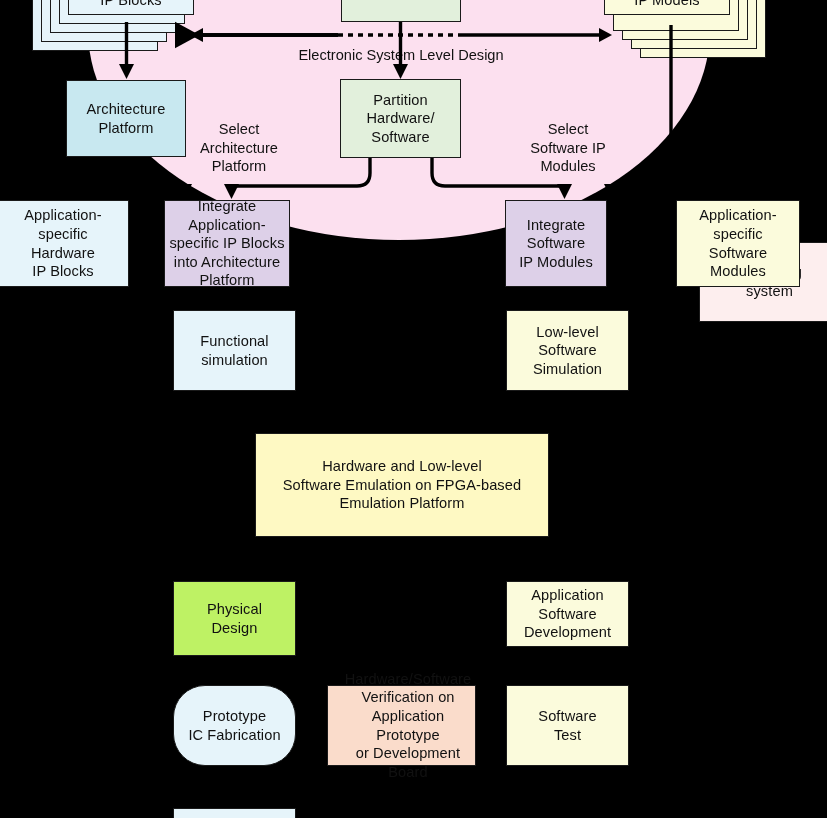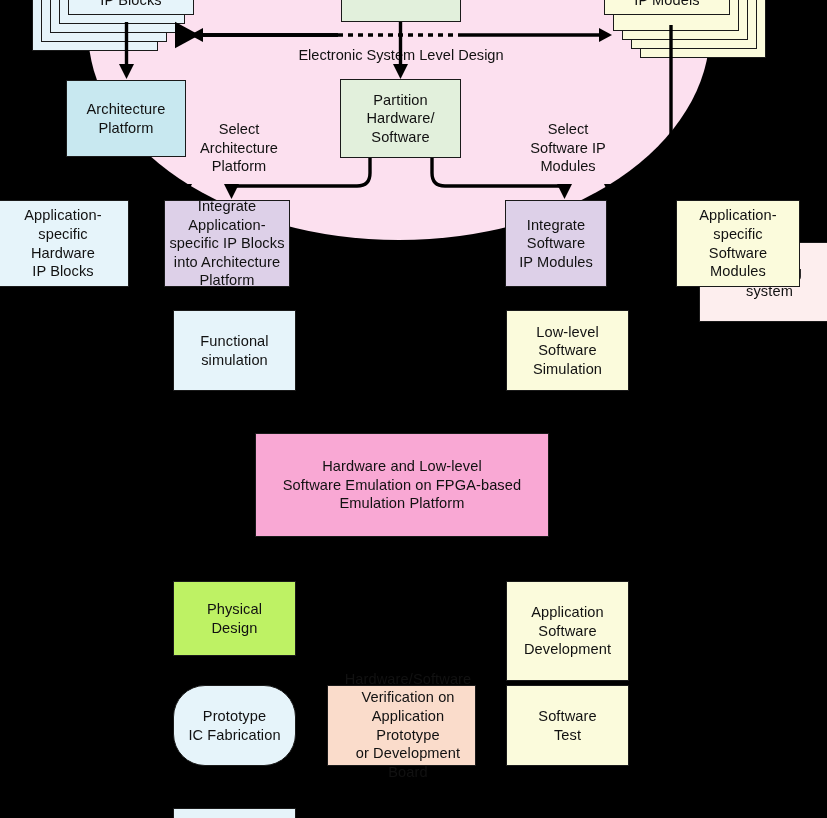--- a/index.html
+++ b/index.html
@@ -109,28 +109,28 @@
 Software
 Modules</div>
 
   <div class="node" style="left:173px;top:310px;width:123px;height:81px;background:#e6f4fa;">Functional
 simulation</div>
 
   <div class="node" style="left:506px;top:310px;width:123px;height:81px;background:#fbfbdc;">Low-level
 Software
 Simulation</div>
 
-  <div class="node" style="left:255px;top:433px;width:294px;height:104px;background:#f9a8d4;">Hardware and Low-level
+  <div class="node" style="left:255px;top:433px;width:294px;height:104px;background:#fef9c3;">Hardware and Low-level
 Software Emulation on FPGA-based
 Emulation Platform</div>
 
   <div class="node" style="left:173px;top:581px;width:123px;height:75px;background:#bef264;">Physical
 Design</div>
 
-  <div class="node" style="left:506px;top:581px;width:123px;height:100px;background:#fbfbdc;">Application
+  <div class="node" style="left:506px;top:581px;width:123px;height:66px;background:#fbfbdc;">Application
 Software
 Development</div>
 
   <div class="node" style="left:173px;top:685px;width:123px;height:81px;background:#e6f4fa;border-radius:32px;">Prototype
 IC Fabrication</div>
 
   <div class="node" style="left:327px;top:685px;width:149px;height:81px;background:#fadccb;padding-left:16px;">Hardware/Software
 Verification on
 Application Prototype
 or Development Board</div>

